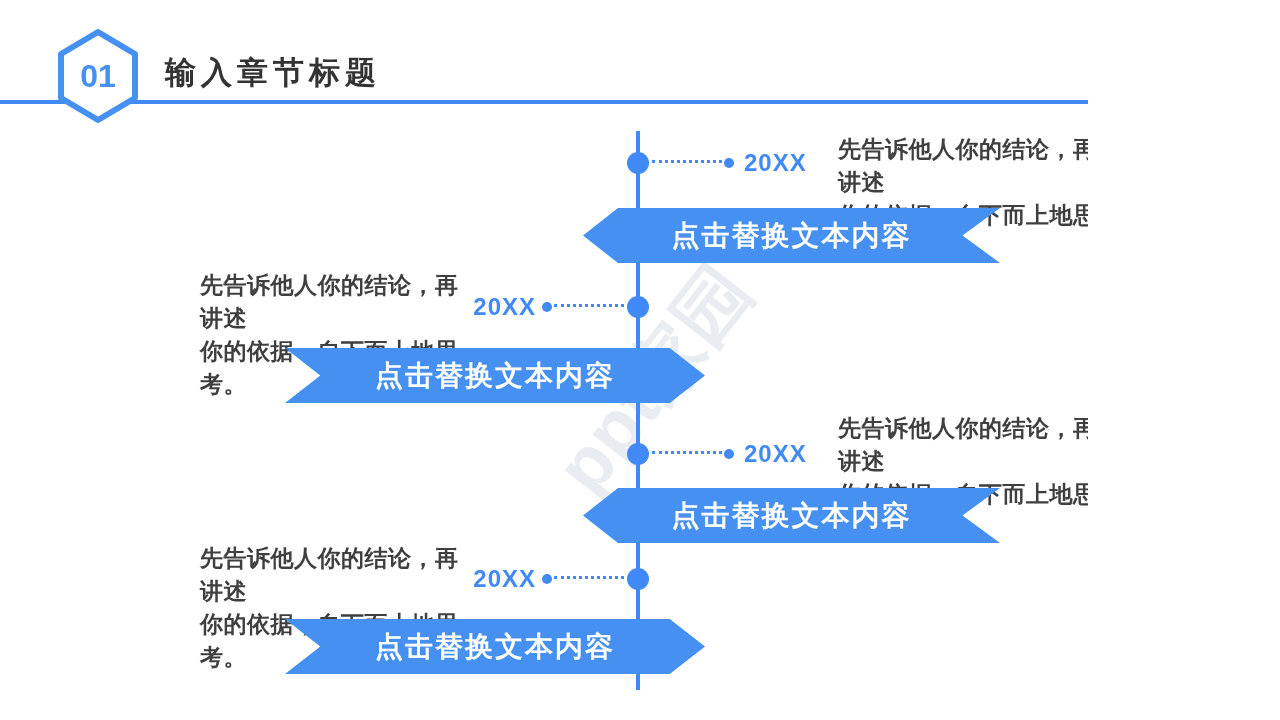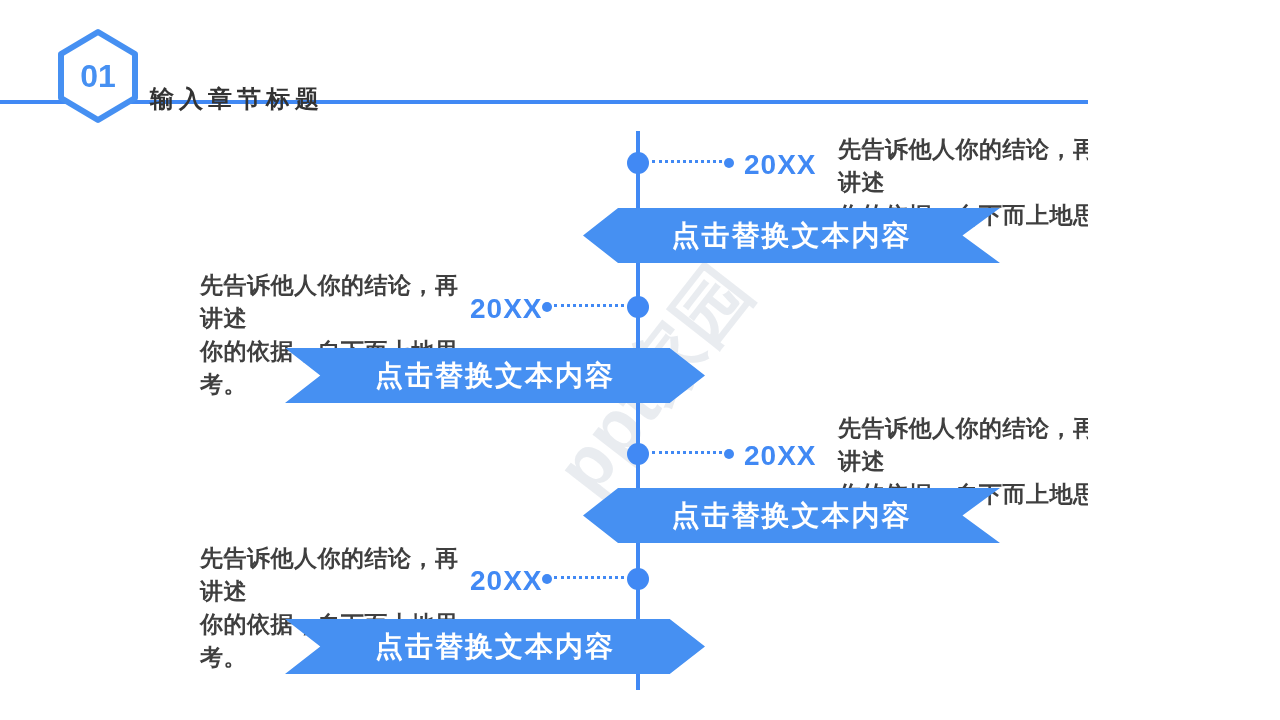--- a/index.html
+++ b/index.html
@@ -16,24 +16,23 @@
     overflow:hidden;
     font-family:"Liberation Sans","DejaVu Sans",sans-serif;
   }
   
   .header-line{
     position:absolute;left:0;top:100px;width:1280px;height:4px;
     background:var(--accent-line);
   }
   .badge{position:absolute;left:55px;top:28px;width:86px;height:96px;}
   .page-title{
-    position:absolute;left:150px;top:52px;
-    font-size:24px;font-weight:bold;color:var(--title);
+    position:absolute;left:165px;top:52px;
+    font-size:31px;font-weight:bold;color:var(--title);
     letter-spacing:5px;
-    margin-top:31px;
   }
   
   .watermark{
     position:absolute;left:490px;top:240px;width:330px;height:280px;
     display:flex;align-items:center;justify-content:center;
     pointer-events:none;
   }
   .watermark span{
     transform:rotate(-52deg);
     font-size:74px;font-weight:bold;
@@ -52,21 +51,21 @@
   .dot-sm{
     position:absolute;width:10px;height:10px;border-radius:50%;
     background:var(--accent-line);
   }
   .dotline{
     position:absolute;width:70px;height:0;
     border-top:3px dotted var(--accent-line);
   }
   .year{
     position:absolute;
-    font-size:28px;font-weight:bold;color:var(--accent-line);
+    font-size:24px;font-weight:bold;color:var(--accent-line);
     letter-spacing:1px;
   }
   .year.right-align{width:66px;text-align:right;}
   .para{
     position:absolute;width:262px;
     font-size:23px;font-weight:bold;color:var(--body);
     line-height:33px;letter-spacing:0.5px;
     white-space:pre-line;
   }
   .banner{

